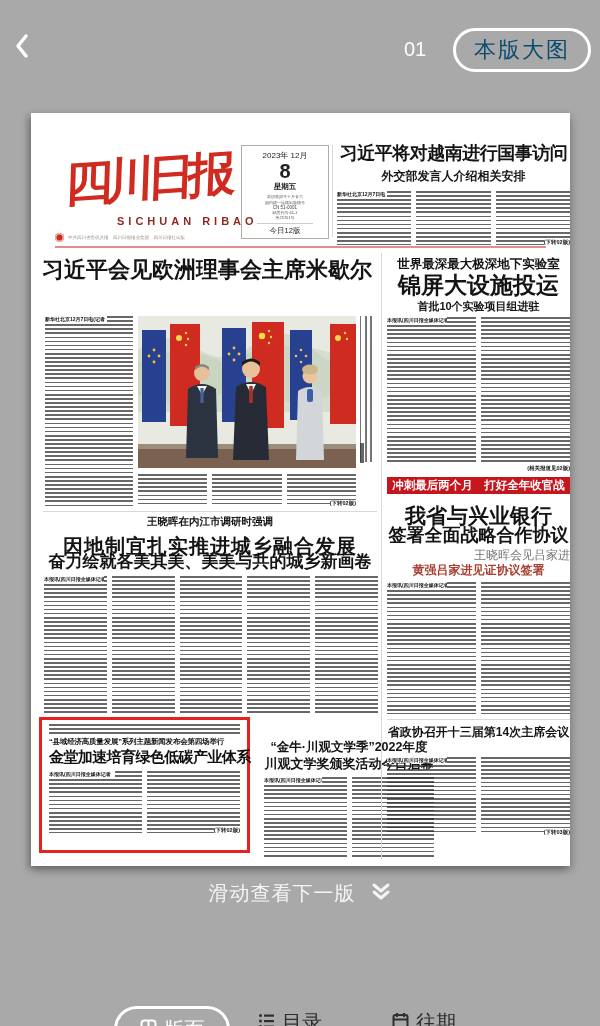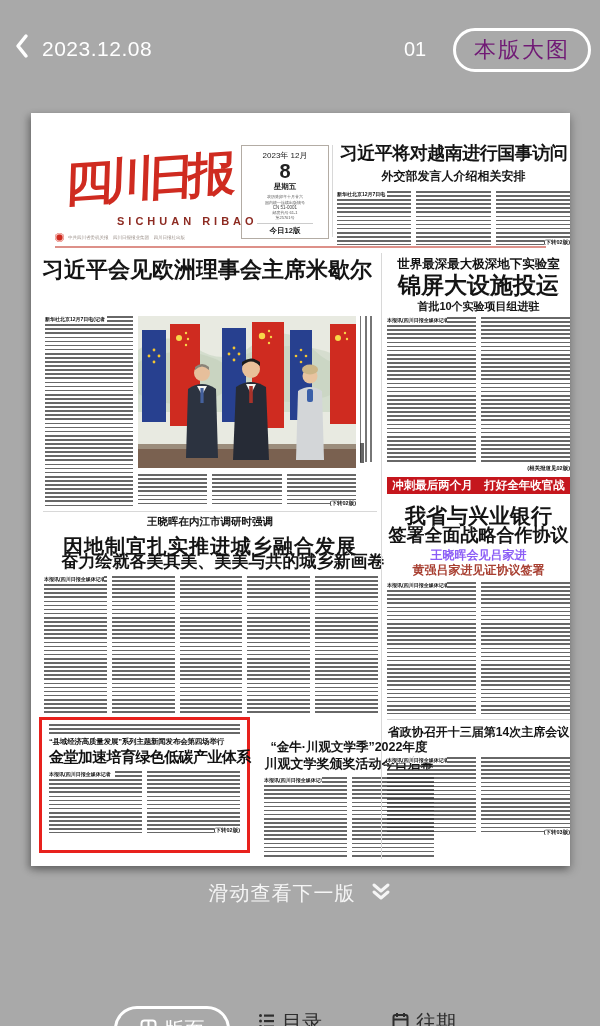--- a/index.html
+++ b/index.html
@@ -2,21 +2,21 @@
 <html><head>
 <meta charset="utf-8">
 <style>
   html,body{margin:0;padding:0;background:#a9a9a9;}
   .screen{position:relative;width:600px;height:1026px;overflow:hidden;background:#a9a9a9;
           font-family:"Liberation Sans","DejaVu Sans",sans-serif;-webkit-font-smoothing:antialiased;}
   .abs{position:absolute;}
   
   .topbar-date{color:#fff;font-size:21px;letter-spacing:.5px;}
   .topbar-num{color:#fff;font-size:20px;}
-  .pill-btn{border:3px solid #fff;border-radius:24px;color:#701a75;font-size:22px;
+  .pill-btn{border:3px solid #fff;border-radius:24px;color:#0c4a6e;font-size:22px;
             display:flex;align-items:center;justify-content:center;letter-spacing:2px;}
   
   .page{position:absolute;left:31px;top:113px;width:539px;height:753px;background:#fff;
         box-shadow:-3px 3px 7px rgba(0,0,0,.28),2px 4px 9px rgba(0,0,0,.22);}
   .hl{font-weight:900;color:#141414;white-space:nowrap;text-align:center;}
   .ft{background-image:repeating-linear-gradient(to bottom,rgba(45,45,45,.72) 0,rgba(45,45,45,.72) 1.6px,transparent 1.6px,transparent 4.1px);flex:1;}
   .ftv{background-image:repeating-linear-gradient(to right,rgba(45,45,45,.65) 0,rgba(45,45,45,.65) 1.5px,transparent 1.5px,transparent 5.2px);}
   .cols{display:flex;gap:5px;}
   .dl{position:absolute;background:#fff;font-weight:bold;font-size:5px;line-height:6px;color:#111;white-space:nowrap;overflow:hidden;z-index:2;}
   .jp{position:absolute;background:#fff;font-weight:bold;font-size:5.5px;line-height:6px;color:#111;white-space:nowrap;z-index:2;}
@@ -28,39 +28,38 @@
 
 <div class="screen">
 
   <div class="abs" style="left:14px;top:34px;width:26px;height:28px;display:flex;align-items:center;">
     <span>
       <svg width="16" height="26" viewBox="0 0 16 26">
           <polyline points="12,3 4,13 12,23" stroke="#fff" stroke-width="3.5" fill="none" stroke-linecap="round" stroke-linejoin="round"></polyline>
         </svg>
     </span>
   </div>
-  <div class="abs topbar-date" style="left:42px;top:37px;">2023.12.08</div>
   <div class="abs topbar-num" style="left:404px;top:38px;">01</div>
   <div class="abs pill-btn" style="left:453px;top:28px;width:132px;height:38px;">本版大图</div>
 
   <div class="page">
 
     <div class="abs" style="left:34px;top:34px;font-size:48px;font-weight:bold;color:#cf2b20;letter-spacing:-7px;transform:rotate(-4deg) skewX(-6deg);font-family:'Liberation Serif','DejaVu Serif',serif;">四川日报</div>
     <div class="abs" style="left:86px;top:102px;font-size:11px;font-weight:bold;letter-spacing:4px;color:#8d2b22;">SICHUAN RIBAO</div>
 
     <div class="abs" style="left:210px;top:32px;width:86px;height:92px;border:1px solid #b3aca4;text-align:center;color:#222;">
       <div style="font-size:8px;margin-top:4px;">2023年 12月</div>
       <div style="font-size:20px;font-weight:bold;line-height:21px;">8</div>
       <div style="font-size:7.5px;font-weight:bold;">星期五</div>
       <div style="font-size:4px;color:#555;margin-top:2px;">农历癸卯年十月廿六</div>
       <div style="font-size:4px;color:#555;margin-top:1px;">国内统一连续出版物号</div>
       <div style="font-size:4.5px;color:#444;">CN 51-0001</div>
       <div style="font-size:4px;color:#555;">邮发代号 61-1</div>
       <div style="font-size:4px;color:#555;">第25701号</div>
-      <div style="font-size:7.5px;font-weight:bold;margin-top:3px;border-top:1px solid #ccc;width:56px;margin-left:15px;padding-top:2px;">今日12版</div>
+      <div style="font-size:7.5px;font-weight:normal;margin-top:3px;border-top:1px solid #ccc;width:56px;margin-left:15px;padding-top:2px;">今日12版</div>
     </div>
     <div class="abs rule" style="left:301px;top:32px;width:1px;height:92px;"></div>
 
     <div class="abs" style="left:306px;top:28px;width:233px;">
       <div class="hl" style="font-size:18px;letter-spacing:-.5px;">习近平将对越南进行国事访问</div>
       <div class="hl" style="font-size:12px;font-weight:700;margin-top:3px;">外交部发言人介绍相关安排</div>
       <div class="cols" style="position:relative;margin-top:6px;height:54px;">
         <div class="dl" style="left:0;top:0;width:50px;">新华社北京12月7日电</div>
         <div class="ft"></div>
         <div class="ft"></div>
@@ -147,21 +146,21 @@
       <div class="ft"></div>
       <div class="ft"></div>
       <div class="ft"></div>
       <div class="jp" style="right:0;bottom:0;">(下转02版)</div>
     </div>
 
     <div class="abs rule" style="left:12px;top:398px;width:334px;height:1px;"></div>
 
     <div class="abs hl" style="left:12px;top:402px;width:334px;font-size:10.5px;font-weight:700;">王晓晖在内江市调研时强调</div>
     <div class="abs hl" style="left:12px;top:420px;width:334px;font-size:20px;letter-spacing:1px;font-family:Liberation Serif, serif;">因地制宜扎实推进城乡融合发展</div>
-    <div class="abs hl" style="left:12px;top:437px;width:334px;font-size:17px;margin-left:13px;">奋力绘就各美其美、美美与共的城乡新画卷</div>
+    <div class="abs hl" style="left:12px;top:437px;width:334px;font-size:17px;">奋力绘就各美其美、美美与共的城乡新画卷</div>
     <div class="cols abs" style="left:13px;top:463px;width:334px;height:138px;position:absolute;">
       <div class="dl" style="left:0;top:0;width:60px;">本报讯(四川日报全媒体记者</div>
       <div class="ft"></div>
       <div class="ft"></div>
       <div class="ft"></div>
       <div class="ft"></div>
       <div class="ft"></div>
     </div>
 
     <div class="abs" style="left:8px;top:604px;width:211px;height:136px;border:3px solid #e8211d;box-sizing:border-box;padding:4px 7px;">
@@ -193,21 +192,21 @@
       <div class="dl" style="left:0;top:0;width:60px;">本报讯(四川日报全媒体记者</div>
       <div class="ft"></div>
       <div class="ft"></div>
     </div>
     <div class="abs" style="left:356px;top:352px;width:183px;text-align:right;font-size:5.5px;font-weight:bold;color:#111;">(相关报道见02版)</div>
 
     <div class="abs" style="left:356px;top:364px;width:183px;height:17px;background:#c5161d;color:#fff;font-size:11.5px;font-weight:700;display:flex;align-items:center;justify-content:center;white-space:nowrap;">冲刺最后两个月　打好全年收官战</div>
 
     <div class="abs hl" style="left:356px;top:389px;width:183px;font-size:21px;">我省与兴业银行</div>
     <div class="abs hl" style="left:356px;top:410px;width:183px;font-size:18px;">签署全面战略合作协议</div>
-    <div class="abs hl" style="left:356px;top:434px;width:183px;font-size:12px;font-weight:700;color:#8b5cf6;">王晓晖会见吕家进</div>
+    <div class="abs hl" style="left:356px;top:434px;width:183px;font-size:12px;font-weight:400;color:#737373;text-align:right;">王晓晖会见吕家进</div>
     <div class="abs hl" style="left:356px;top:449px;width:183px;font-size:12px;font-weight:700;color:#a83f31;">黄强吕家进见证协议签署</div>
     <div class="cols abs" style="left:356px;top:469px;width:183px;height:132px;position:absolute;">
       <div class="dl" style="left:0;top:0;width:60px;">本报讯(四川日报全媒体记者</div>
       <div class="ft"></div>
       <div class="ft"></div>
     </div>
 
     <div class="abs rule" style="left:356px;top:606px;width:183px;height:1px;"></div>
     <div class="abs hl" style="left:356px;top:611px;width:183px;font-size:12px;">省政协召开十三届第14次主席会议</div>
     <div class="cols abs" style="left:356px;top:644px;width:183px;height:78px;position:absolute;">

